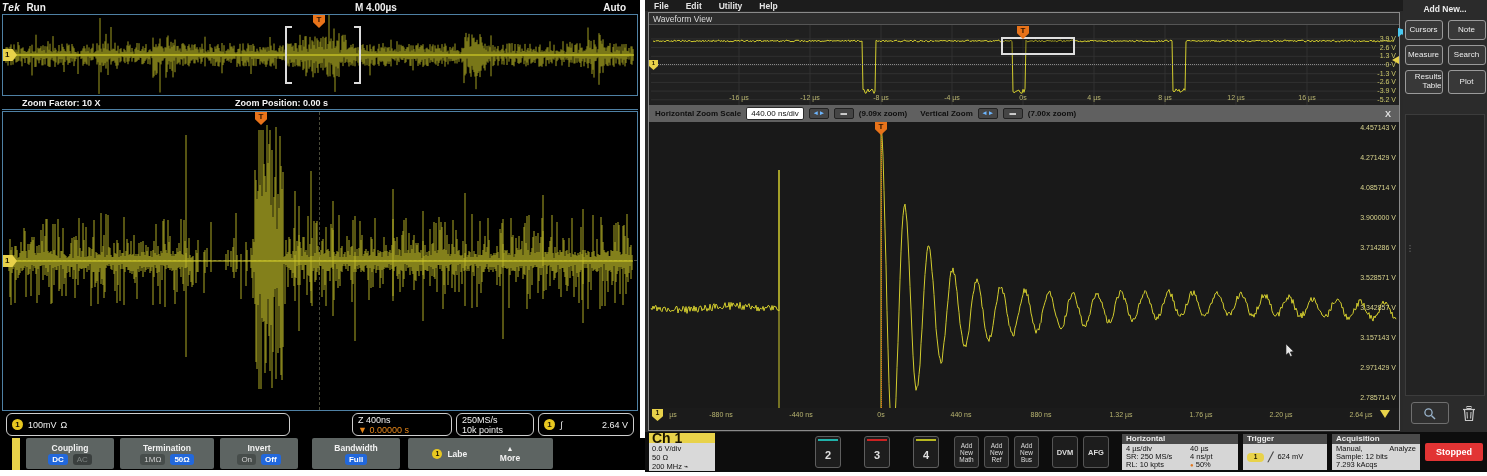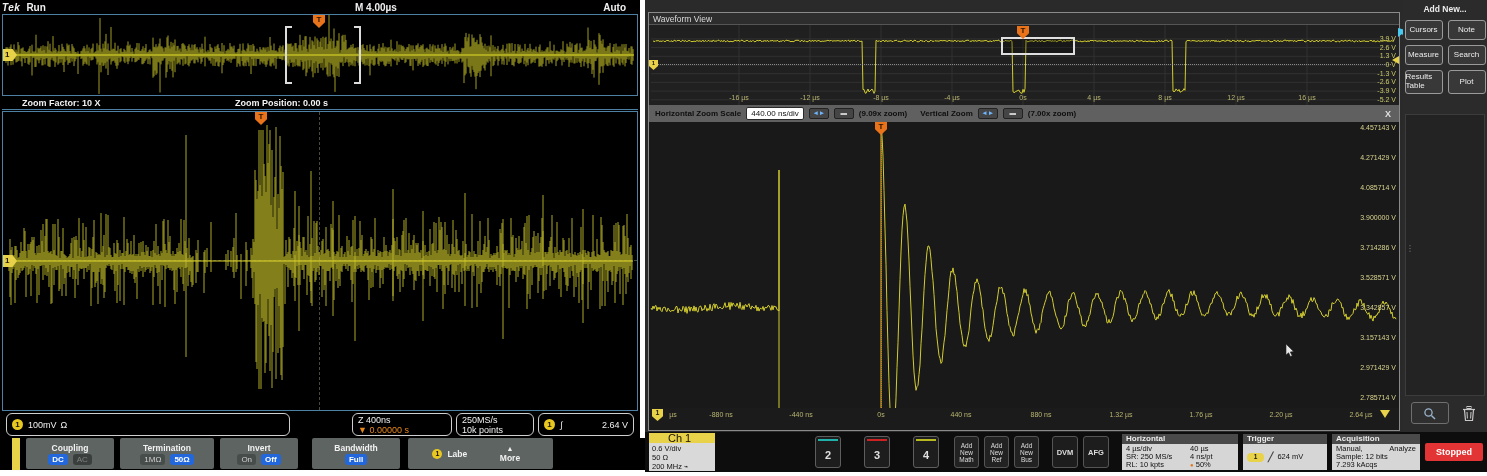--- a/index.html
+++ b/index.html
@@ -73,30 +73,30 @@
   .rs-main { position:absolute; left:0; top:109px; width:750px; height:286px; background:#191919;
              background-image:radial-gradient(circle, #2b2b22 0.6px, transparent 0.7px); background-size:40px 36px; }
   .rs-main svg.wf { position:absolute; left:0; top:0; }
   .trig-dotline { position:absolute; left:232px; top:13px; height:273px; border-left:1px dotted #e8731a; }
   .rs-axisrow { position:absolute; left:0; top:395px; width:750px; height:13px; }
   .dn-arrow { position:absolute; width:0; height:0; border-left:5px solid transparent; border-right:5px solid transparent; border-top:8px solid #e8d24a; }
   .rs-side { position:absolute; left:758px; top:0; width:84px; height:432px; background:#2b2b2b; }
   .side-title { text-align:center; color:#ececec; font-size:8.5px; font-weight:bold; padding-top:4px; }
   .side-grid { display:grid; grid-template-columns:38px 38px; gap:5px; justify-content:center; margin-top:6px; }
   .side-btn { background:#383838; border:1px solid #9a9a9a; border-radius:3px; color:#ececec; font-size:8px; height:20px;
-              display:flex; align-items:center; justify-content:center; text-align:left; line-height:1.1; }
+              display:flex; align-items:center; justify-content:center; text-align:right; line-height:1.1; }
   .side-btn.tall { height:24px; }
   .results-area { position:absolute; left:2px; top:114px; width:80px; height:282px; background:#232323; border:1px solid #3c3c3c; }
   .drag-dots { position:absolute; left:0px; top:132px; color:#8a8a8a; font-size:8px; line-height:3px; letter-spacing:0; }
   .mag-btn { position:absolute; left:8px; top:402px; width:38px; height:22px; border:1px solid #6f6f6f; border-radius:3px; background:#2f2f2f;
              display:flex; align-items:center; justify-content:center; }
   .trash-btn { position:absolute; left:54px; top:401px; width:24px; height:24px; display:flex; align-items:center; justify-content:center; }
   .rs-bottom { position:absolute; left:0; top:432px; width:842px; height:40px; background:#0d0d0d; display:flex; align-items:center; padding:0 4px; gap:5px; }
   .ch1-card { width:66px; height:38px; flex:0 0 auto; }
-  .ch1-head { height:10px; background:#e8d24a; color:#1a1400; font-size:11px; font-weight:normal; padding-left:19px; line-height:10px; }
+  .ch1-head { height:10px; background:#e8d24a; color:#1a1400; font-size:14px; font-weight:bold; padding-left:3px; line-height:10px; }
   .ch1-body { height:28px; background:#d9d9d9; color:#111; font-size:7.5px; line-height:9px; padding-left:3px; padding-top:1px; }
   .chan-btn { width:26px; height:32px; background:#1d1d1d; border:1px solid #5e5e5e; border-radius:3px; color:#e0e0e0;
               font-size:11px; font-weight:bold; text-align:center; flex:0 0 auto; position:relative; }
   .chan-stripe { position:absolute; left:2px; right:2px; top:2px; height:2px; }
   .chan-num { margin-top:12px; }
   .add-btn { width:25px; height:32px; background:#222; border:1px solid #555; border-radius:3px; color:#ddd; font-size:6.5px; line-height:7px;
              display:flex; flex-direction:column; align-items:center; justify-content:center; flex:0 0 auto; }
   .fn-btn { width:26px; height:32px; background:#1d1d1d; border:1px solid #555; border-radius:3px; color:#ddd; font-size:7.5px; font-weight:bold;
             display:flex; align-items:center; justify-content:center; flex:0 0 auto; }
   .info-panel { height:36px; flex:0 0 auto; }
@@ -211,20 +211,26 @@
         <span class="menu-title">Label</span>
       </div>
       <div class="menu-btn" style="left:455px;width:86px">
         <span style="font-size:7px">▲</span>
         <span class="menu-title">More</span>
       </div>
     </div>
   </section>
 
   <section class="right-scope">
+    <div class="rs-menubar">
+      <span>File</span>
+      <span>Edit</span>
+      <span>Utility</span>
+      <span>Help</span>
+    </div>
 
     <div class="rs-wfview">
       <div class="rs-wftitle">Waveform View</div>
 
       <div class="rs-ov">
         <svg id="rs-ov-svg" width="750" height="80">
             <path d="M90 0V80M161 0V80M232 0V80M303 0V80M374 0V80M445 0V80M516 0V80M587 0V80M658 0V80M2 13.9H742M2 22.6H742M2 31.3H742M2 40.0H742M2 48.7H742M2 57.4H742M2 66.1H742M2 74.8H742" stroke="#343434" stroke-width="1" fill="none" opacity="0.8"></path>
             <path d="M4 16L5 16.3L6 16.5L7 15.5L8 16.2L9 15.3L10 16.2L11 16.4L12 15.9L13 16.7L14 15.5L15 16.5L16 16.4L17 16.3L18 15.1L19 15.9L20 15.6L21 16.7L22 15.6L23 16.5L24 16.4L25 15.6L26 15.1L27 16.5L28 15.5L29 15.6L30 15.3L31 15.9L32 16.9L33 15.5L34 15.2L35 16.6L36 15.7L37 15.8L38 16.9L39 15.6L40 15.8L41 15.5L42 16.7L43 16.4L44 16.7L45 16.0L46 16.5L47 16.3L48 15.4L49 16.2L50 16.1L51 15.7L52 16.5L53 16.2L54 15.1L55 16.8L56 15.7L57 15.7L58 16.7L59 15.5L60 15.4L61 16.6L62 15.6L63 16.9L64 15.1L65 15.7L66 16.5L67 15.7L68 16.3L69 15.2L70 15.2L71 16.4L72 16.0L73 15.6L74 16.8L75 15.2L76 16.4L77 16.8L78 15.6L79 16.1L80 16.6L81 16.6L82 16.1L83 16.8L84 16.4L85 16.1L86 15.3L87 15.6L88 16.1L89 15.4L90 15.6L91 16.5L92 15.3L93 15.2L94 15.7L95 16.6L96 16.3L97 15.8L98 15.3L99 15.6L100 16.8L101 15.7L102 16.4L103 16.4L104 15.3L105 16.5L106 16.8L107 16.2L108 15.3L109 15.8L110 15.8L111 15.2L112 15.9L113 16.8L114 15.7L115 16.5L116 15.2L117 16.6L118 15.3L119 16.0L120 16.6L121 15.5L122 16.2L123 15.3L124 15.8L125 16.3L126 15.6L127 16.3L128 15.5L129 15.6L130 16.9L131 16.3L132 15.9L133 16.4L134 15.2L135 16.2L136 16.3L137 15.1L138 15.4L139 15.7L140 15.7L141 16.3L142 16.8L143 16.2L144 16.7L145 16.5L146 15.6L147 15.2L148 15.4L149 15.2L150 15.5L151 16.7L152 15.9L153 15.2L154 16.5L155 16.2L156 15.6L157 16.7L158 16.5L159 16.8L160 15.4L161 15.6L162 16.5L163 15.6L164 15.6L165 16.5L166 15.1L167 16.3L168 16.1L169 15.6L170 15.5L171 16.3L172 16.6L173 16.1L174 16.2L175 16.3L176 15.9L177 16.1L178 15.5L179 15.3L180 15.8L181 16.0L182 15.2L183 16.2L184 15.9L185 15.9L186 15.8L187 16.0L188 15.7L189 15.6L190 15.9L191 16.0L192 16.3L193 15.7L194 15.5L195 16.5L196 15.2L197 15.8L198 16.3L199 15.3L200 15.3L201 16.9L202 15.2L203 16.0L204 15.8L205 15.3L206 15.5L207 16.9L208 15.8L209 15.2L210 16.2L211 16.3L212 16.5L213 16.0L214 64.6L215 64.4L216 67.8L217 68.3L218 66.0L219 64.0L220 66.9L221 66.0L222 65.0L223 64.0L224 65.9L225 68.4L226 66.1L227 15.4L228 15.5L229 16.8L230 15.5L231 16.5L232 16.4L233 16.2L234 15.1L235 15.9L236 16.8L237 15.1L238 16.5L239 16.0L240 16.1L241 15.9L242 15.7L243 16.3L244 16.6L245 15.6L246 15.8L247 15.1L248 15.6L249 16.6L250 16.0L251 16.6L252 16.9L253 16.0L254 16.3L255 15.2L256 15.3L257 16.0L258 16.0L259 16.1L260 16.2L261 15.9L262 15.1L263 16.1L264 16.9L265 15.3L266 15.4L267 15.7L268 16.7L269 16.8L270 16.7L271 15.9L272 15.1L273 16.5L274 15.7L275 16.7L276 16.4L277 15.2L278 16.2L279 16.6L280 16.8L281 15.9L282 15.2L283 16.3L284 16.1L285 16.5L286 15.5L287 16.2L288 15.8L289 16.2L290 16.1L291 15.8L292 15.4L293 15.8L294 15.8L295 15.5L296 15.7L297 15.8L298 16.5L299 15.9L300 15.5L301 15.5L302 16.3L303 15.6L304 16.5L305 15.9L306 15.3L307 16.1L308 16.7L309 15.4L310 16.4L311 16.1L312 16.4L313 16.0L314 15.8L315 16.6L316 16.0L317 15.5L318 15.3L319 15.1L320 15.6L321 16.6L322 15.9L323 16.3L324 15.2L325 16.6L326 15.3L327 16.2L328 16.1L329 15.8L330 15.5L331 15.6L332 16.4L333 15.8L334 16.2L335 15.7L336 15.7L337 15.5L338 15.8L339 16.7L340 16.5L341 15.9L342 16.2L343 16.7L344 15.6L345 15.8L346 16.1L347 15.1L348 16.1L349 15.1L350 15.2L351 16.6L352 16.8L353 15.8L354 16.0L355 16.7L356 15.5L357 15.5L358 16.2L359 15.6L360 16.4L361 15.7L362 15.2L363 16.8L364 66.8L365 67.4L366 67.4L367 66.1L368 66.1L369 65.3L370 65.2L371 67.4L372 68.1L373 68.3L374 64.3L375 67.3L376 63.8L377 15.3L378 16.6L379 16.8L380 16.3L381 16.0L382 16.0L383 15.8L384 16.1L385 16.8L386 15.2L387 15.4L388 16.2L389 16.7L390 15.4L391 16.3L392 16.7L393 15.2L394 16.5L395 16.5L396 16.6L397 15.9L398 15.6L399 15.4L400 16.0L401 15.6L402 16.0L403 16.4L404 15.5L405 16.6L406 15.4L407 16.6L408 16.6L409 15.9L410 15.5L411 15.4L412 15.1L413 16.6L414 16.7L415 15.2L416 16.8L417 15.7L418 15.8L419 15.7L420 16.0L421 15.8L422 15.2L423 15.1L424 15.2L425 15.6L426 15.9L427 15.5L428 15.9L429 16.1L430 16.8L431 15.8L432 16.7L433 16.6L434 16.7L435 16.0L436 16.1L437 16.2L438 16.9L439 15.5L440 16.9L441 15.4L442 15.6L443 15.5L444 15.5L445 16.2L446 15.2L447 16.1L448 16.0L449 16.4L450 15.6L451 16.2L452 15.9L453 15.8L454 16.4L455 16.4L456 16.0L457 16.5L458 16.4L459 15.1L460 16.1L461 15.6L462 16.1L463 16.7L464 16.8L465 15.5L466 16.3L467 16.5L468 15.9L469 15.9L470 16.4L471 15.8L472 16.1L473 16.3L474 15.9L475 15.8L476 15.8L477 16.2L478 15.8L479 16.5L480 16.1L481 15.2L482 16.6L483 15.4L484 16.1L485 16.5L486 16.9L487 15.6L488 15.2L489 16.0L490 16.0L491 16.2L492 15.6L493 15.7L494 16.5L495 16.6L496 15.9L497 16.3L498 16.6L499 16.5L500 15.9L501 16.4L502 16.2L503 16.9L504 16.4L505 16.8L506 16.8L507 15.8L508 16.7L509 16.3L510 15.2L511 16.8L512 15.8L513 15.9L514 16.8L515 16.1L516 15.3L517 15.3L518 15.2L519 16.7L520 16.4L521 15.4L522 15.2L523 15.8L524 66.0L525 66.7L526 66.2L527 63.9L528 65.3L529 66.0L530 64.4L531 67.1L532 66.9L533 65.9L534 65.7L535 63.6L536 65.3L537 16.5L538 15.8L539 15.3L540 15.8L541 15.4L542 16.4L543 15.3L544 15.9L545 15.5L546 16.0L547 16.0L548 16.5L549 15.7L550 15.7L551 16.4L552 15.9L553 16.5L554 16.0L555 15.2L556 16.6L557 15.4L558 16.1L559 16.0L560 15.4L561 16.5L562 15.7L563 15.5L564 15.9L565 15.2L566 16.8L567 15.2L568 16.8L569 15.8L570 16.5L571 16.8L572 15.9L573 15.9L574 15.3L575 15.9L576 16.2L577 16.1L578 15.4L579 15.1L580 16.3L581 15.4L582 16.9L583 15.8L584 15.1L585 16.2L586 15.7L587 16.9L588 15.6L589 15.2L590 16.7L591 15.2L592 16.0L593 16.4L594 16.7L595 16.7L596 15.4L597 15.4L598 16.5L599 15.8L600 16.3L601 16.8L602 16.3L603 15.8L604 15.8L605 16.0L606 16.0L607 15.6L608 15.4L609 15.7L610 15.7L611 15.2L612 16.2L613 16.3L614 16.2L615 15.7L616 16.5L617 15.7L618 16.5L619 15.4L620 15.7L621 16.5L622 16.8L623 16.6L624 16.4L625 15.3L626 15.5L627 16.4L628 16.3L629 15.1L630 16.7L631 16.0L632 16.0L633 16.5L634 16.1L635 15.3L636 15.1L637 15.4L638 16.1L639 15.1L640 16.5L641 15.1L642 16.2L643 15.2L644 16.4L645 16.0L646 15.4L647 16.8L648 16.0L649 15.6L650 15.4L651 15.7L652 15.3L653 15.3L654 15.2L655 16.2L656 16.8L657 16.8L658 15.6L659 15.3L660 15.8L661 16.3L662 16.8L663 15.2L664 16.2L665 16.4L666 16.4L667 15.8L668 15.2L669 16.9L670 16.0L671 15.3L672 16.4L673 15.9L674 15.5L675 15.4L676 16.0L677 16.4L678 15.6L679 15.7L680 15.9L681 15.7L682 16.6L683 15.8L684 15.1L685 15.4L686 16.6L687 16.7L688 16.7L689 15.7L690 16.8L691 16.8L692 15.4L693 15.9L694 15.8L695 16.5L696 15.1L697 15.6L698 16.4L699 15.7L700 15.4L701 15.2L702 16.5L703 15.5L704 15.8L705 16.9L706 16.8L707 15.4L708 16.4L709 16.5L710 15.5L711 16.3L712 16.7L713 15.9L714 16.4L715 15.5L716 16.3L717 16.4L718 16.3L719 16.4L720 16.4L721 15.4L722 15.7L723 15.6L724 16.9L725 15.2L726 16.8L727 16.7L728 16.1L729 15.8L730 16.7L731 16.7L732 15.6L733 16.7L734 15.7L735 16.0L736 15.3L737 16.2L738 15.4L739 16.8L740 15.3L741 16.8L742 15.5L743 16.0L744 16.1L745 16.0" stroke="#d2cc2e" stroke-width="1" fill="none"></path>
           </svg>
         <div class="zero-dotted"></div>

